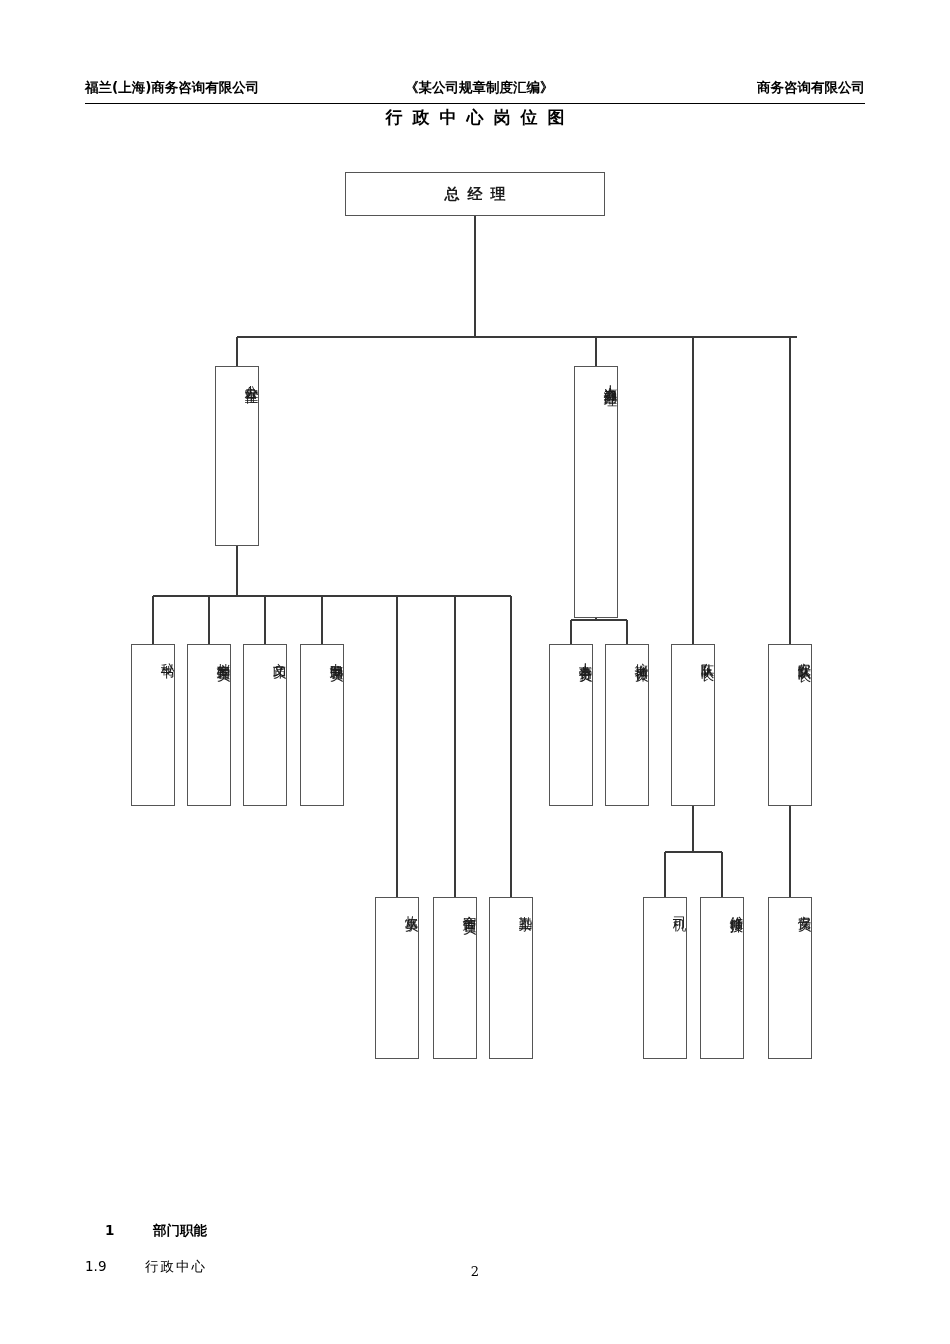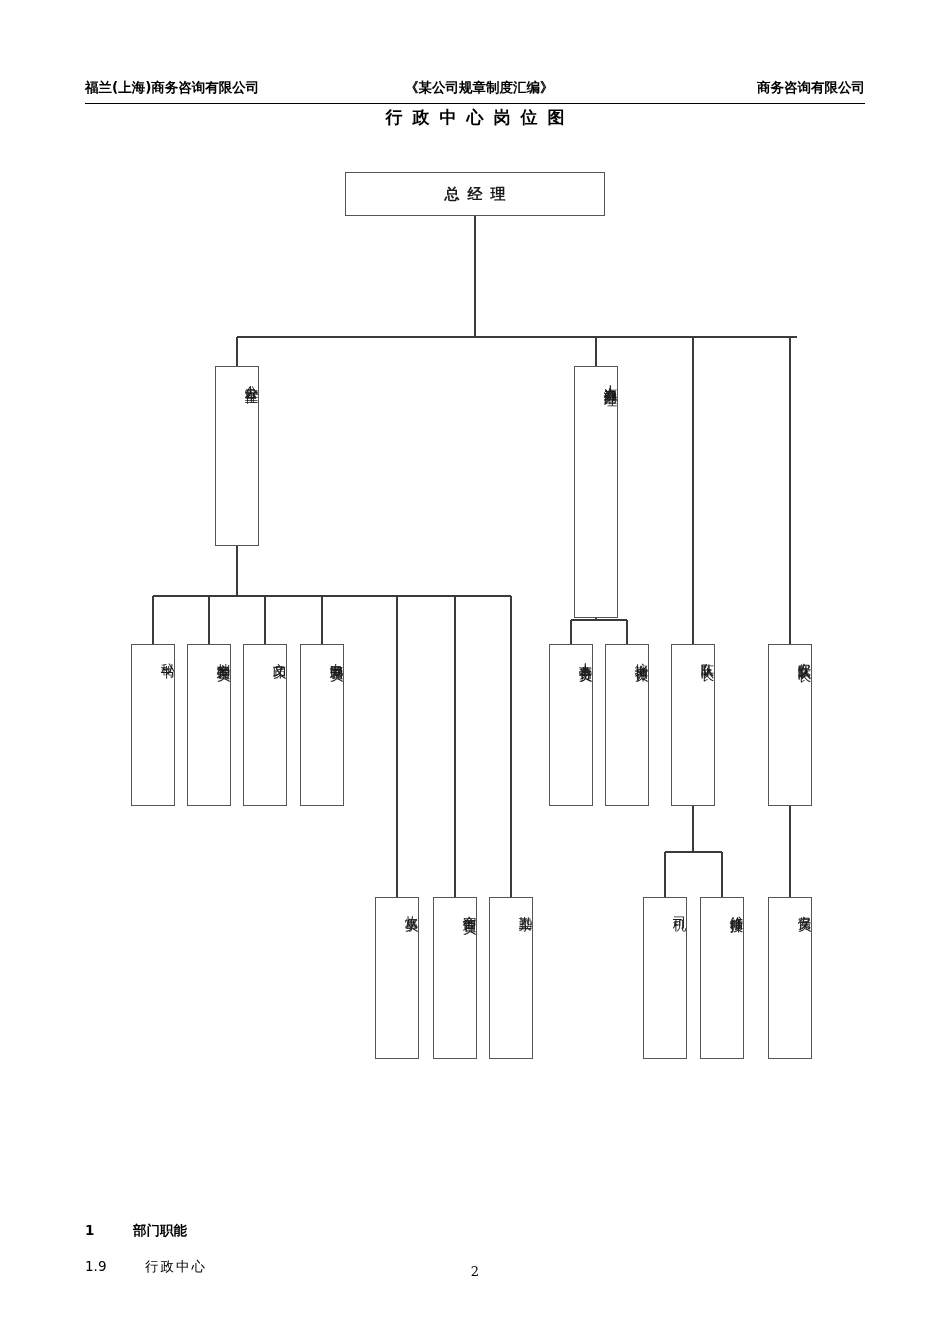--- a/index.html
+++ b/index.html
@@ -60,21 +60,21 @@
     height:auto;
     width:100%;
   }
   .node.horiz .lbl{
     top:12px;font-size:15px;letter-spacing:8px;text-indent:8px;font-weight:bold;
   }
 
   
   .foot{position:absolute;left:85px;font-size:13.5px;
         font-family:"DejaVu Sans","Liberation Sans",sans-serif;}
-  .foot-1{top:1222px;font-weight:bold;}
+  .foot-1{top:1222px;font-weight:bold;margin-left:20px;}
   .foot-2{top:1258px;}
   .foot .num{display:inline-block;width:48px;}
   .foot-2 .num{width:60px;}
   .foot-2 .txt{font-family:"DejaVu Serif","Liberation Serif",serif;letter-spacing:2px;}
   .pagenum{
     position:absolute;left:0;top:1264px;width:950px;text-align:center;
     font-size:13px;font-family:"DejaVu Serif","Liberation Serif",serif;
   }
 </style>
 </head>

